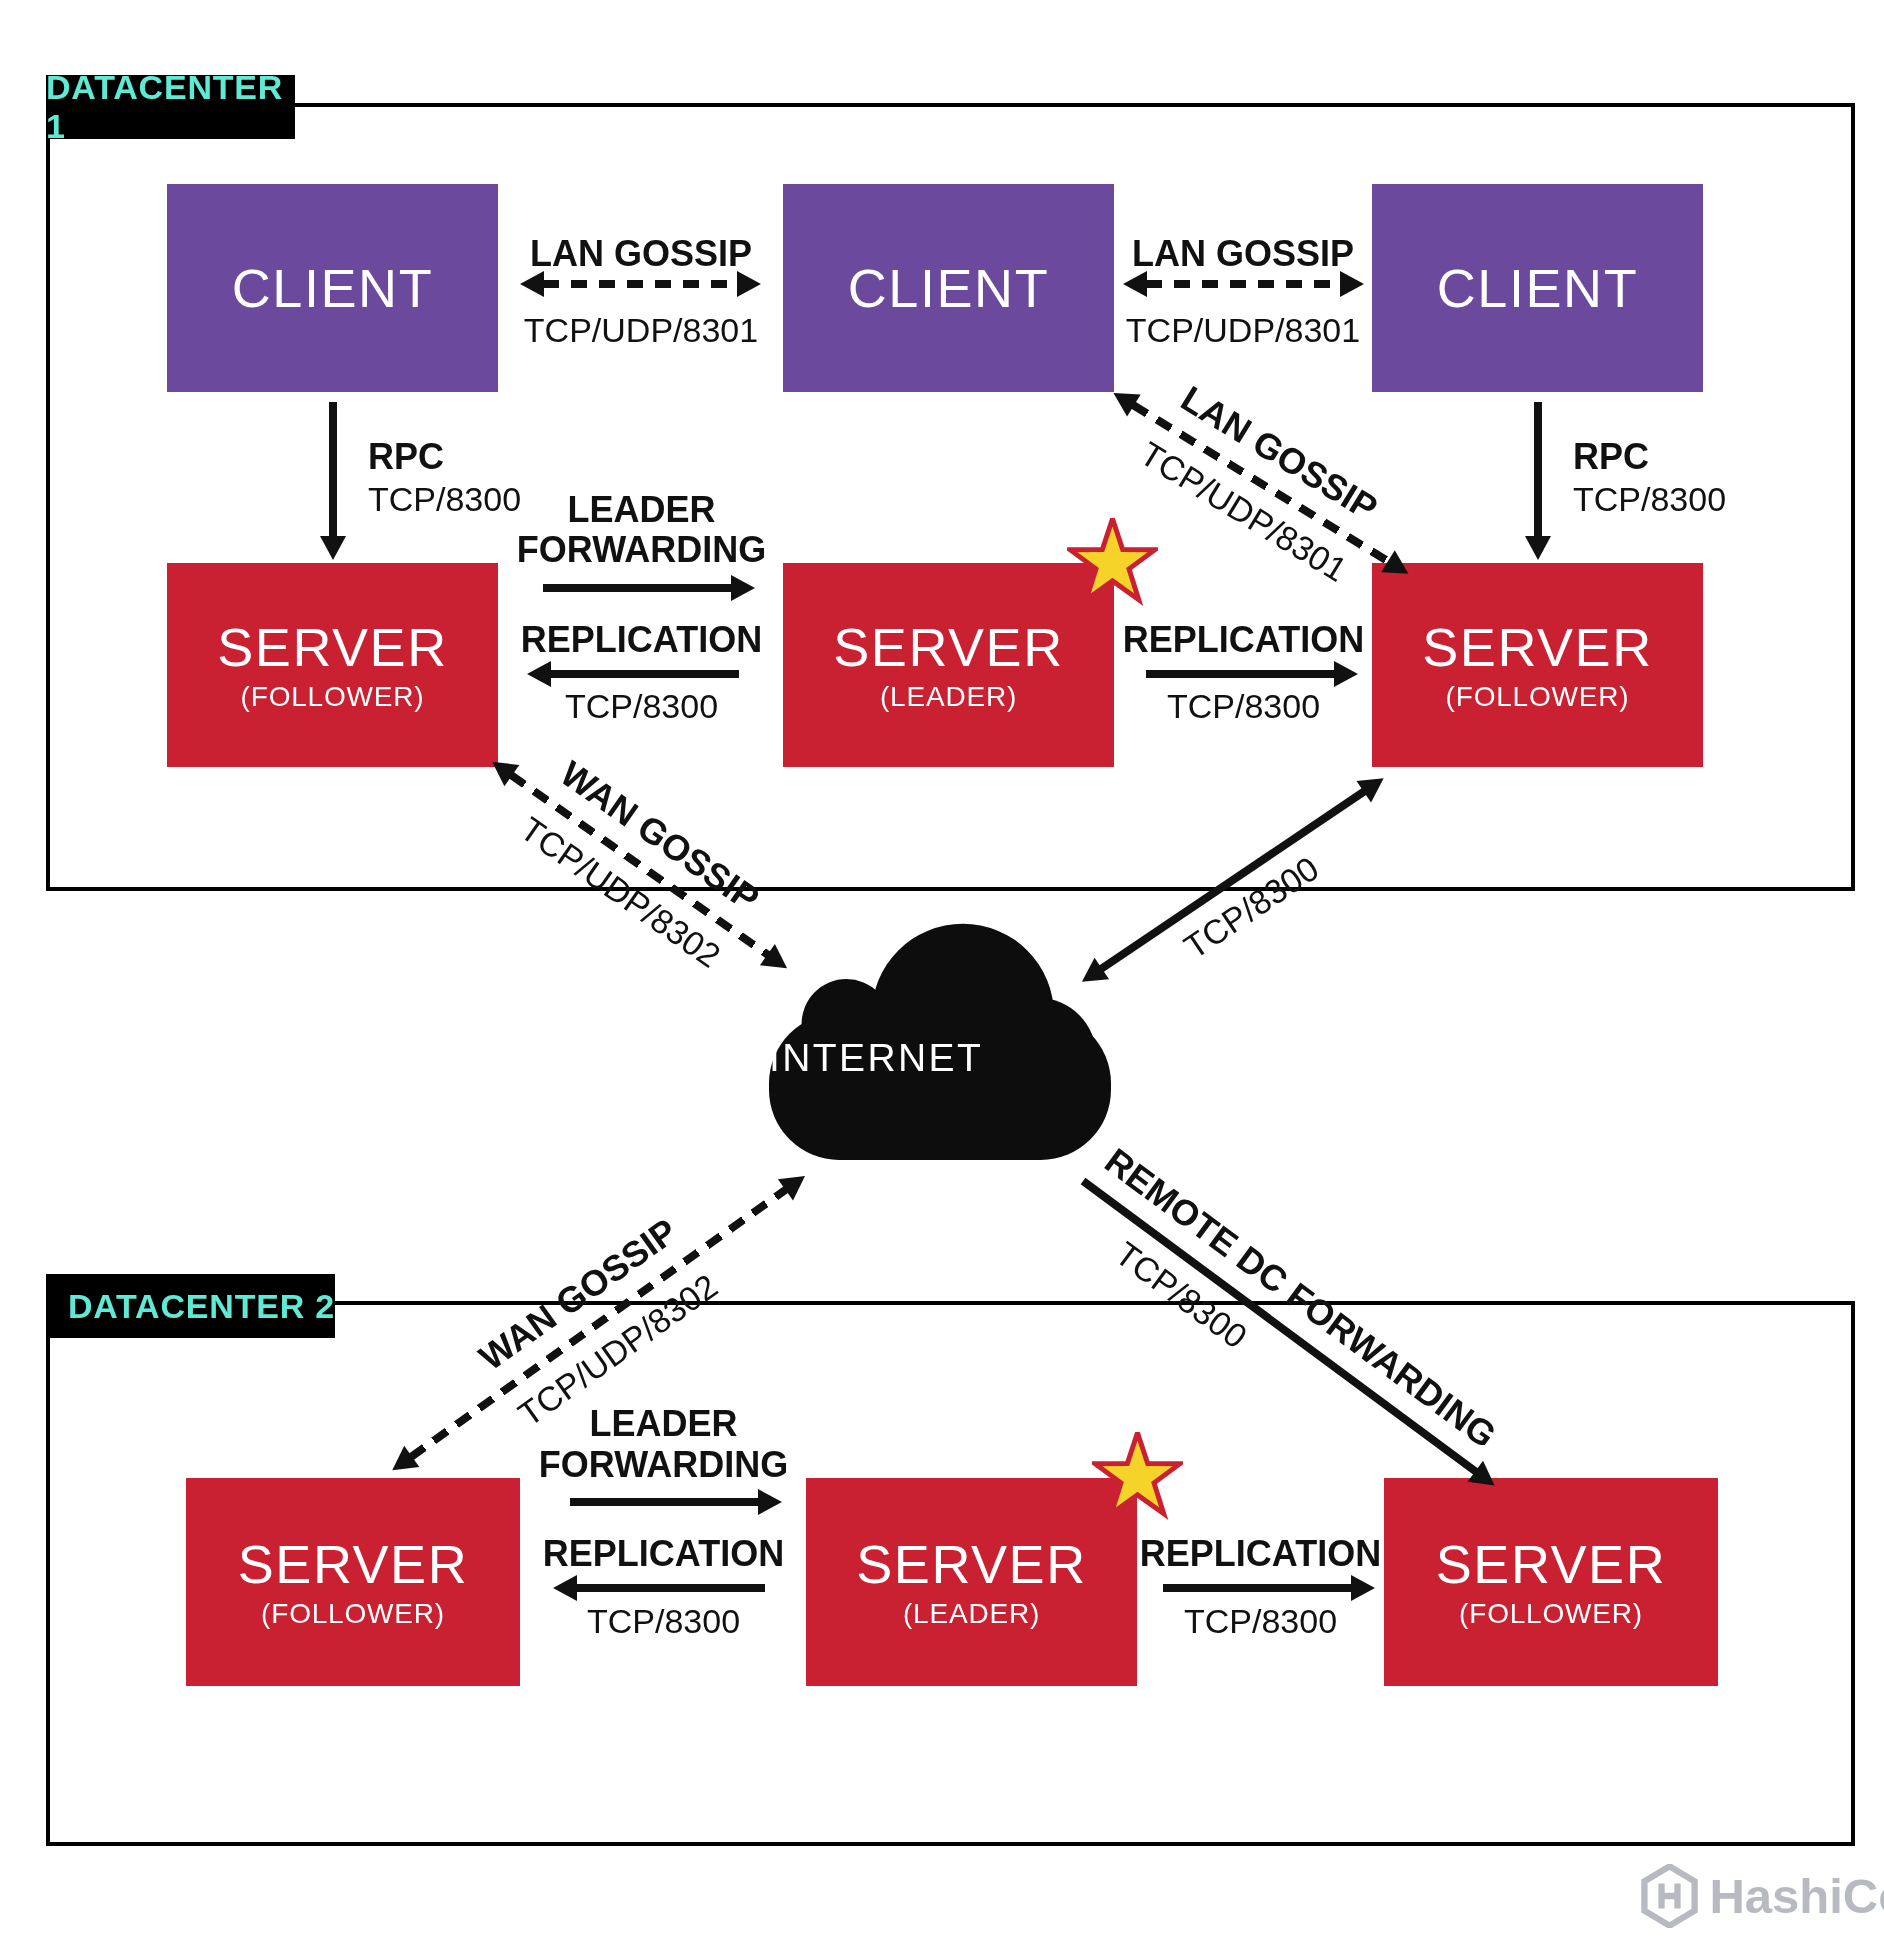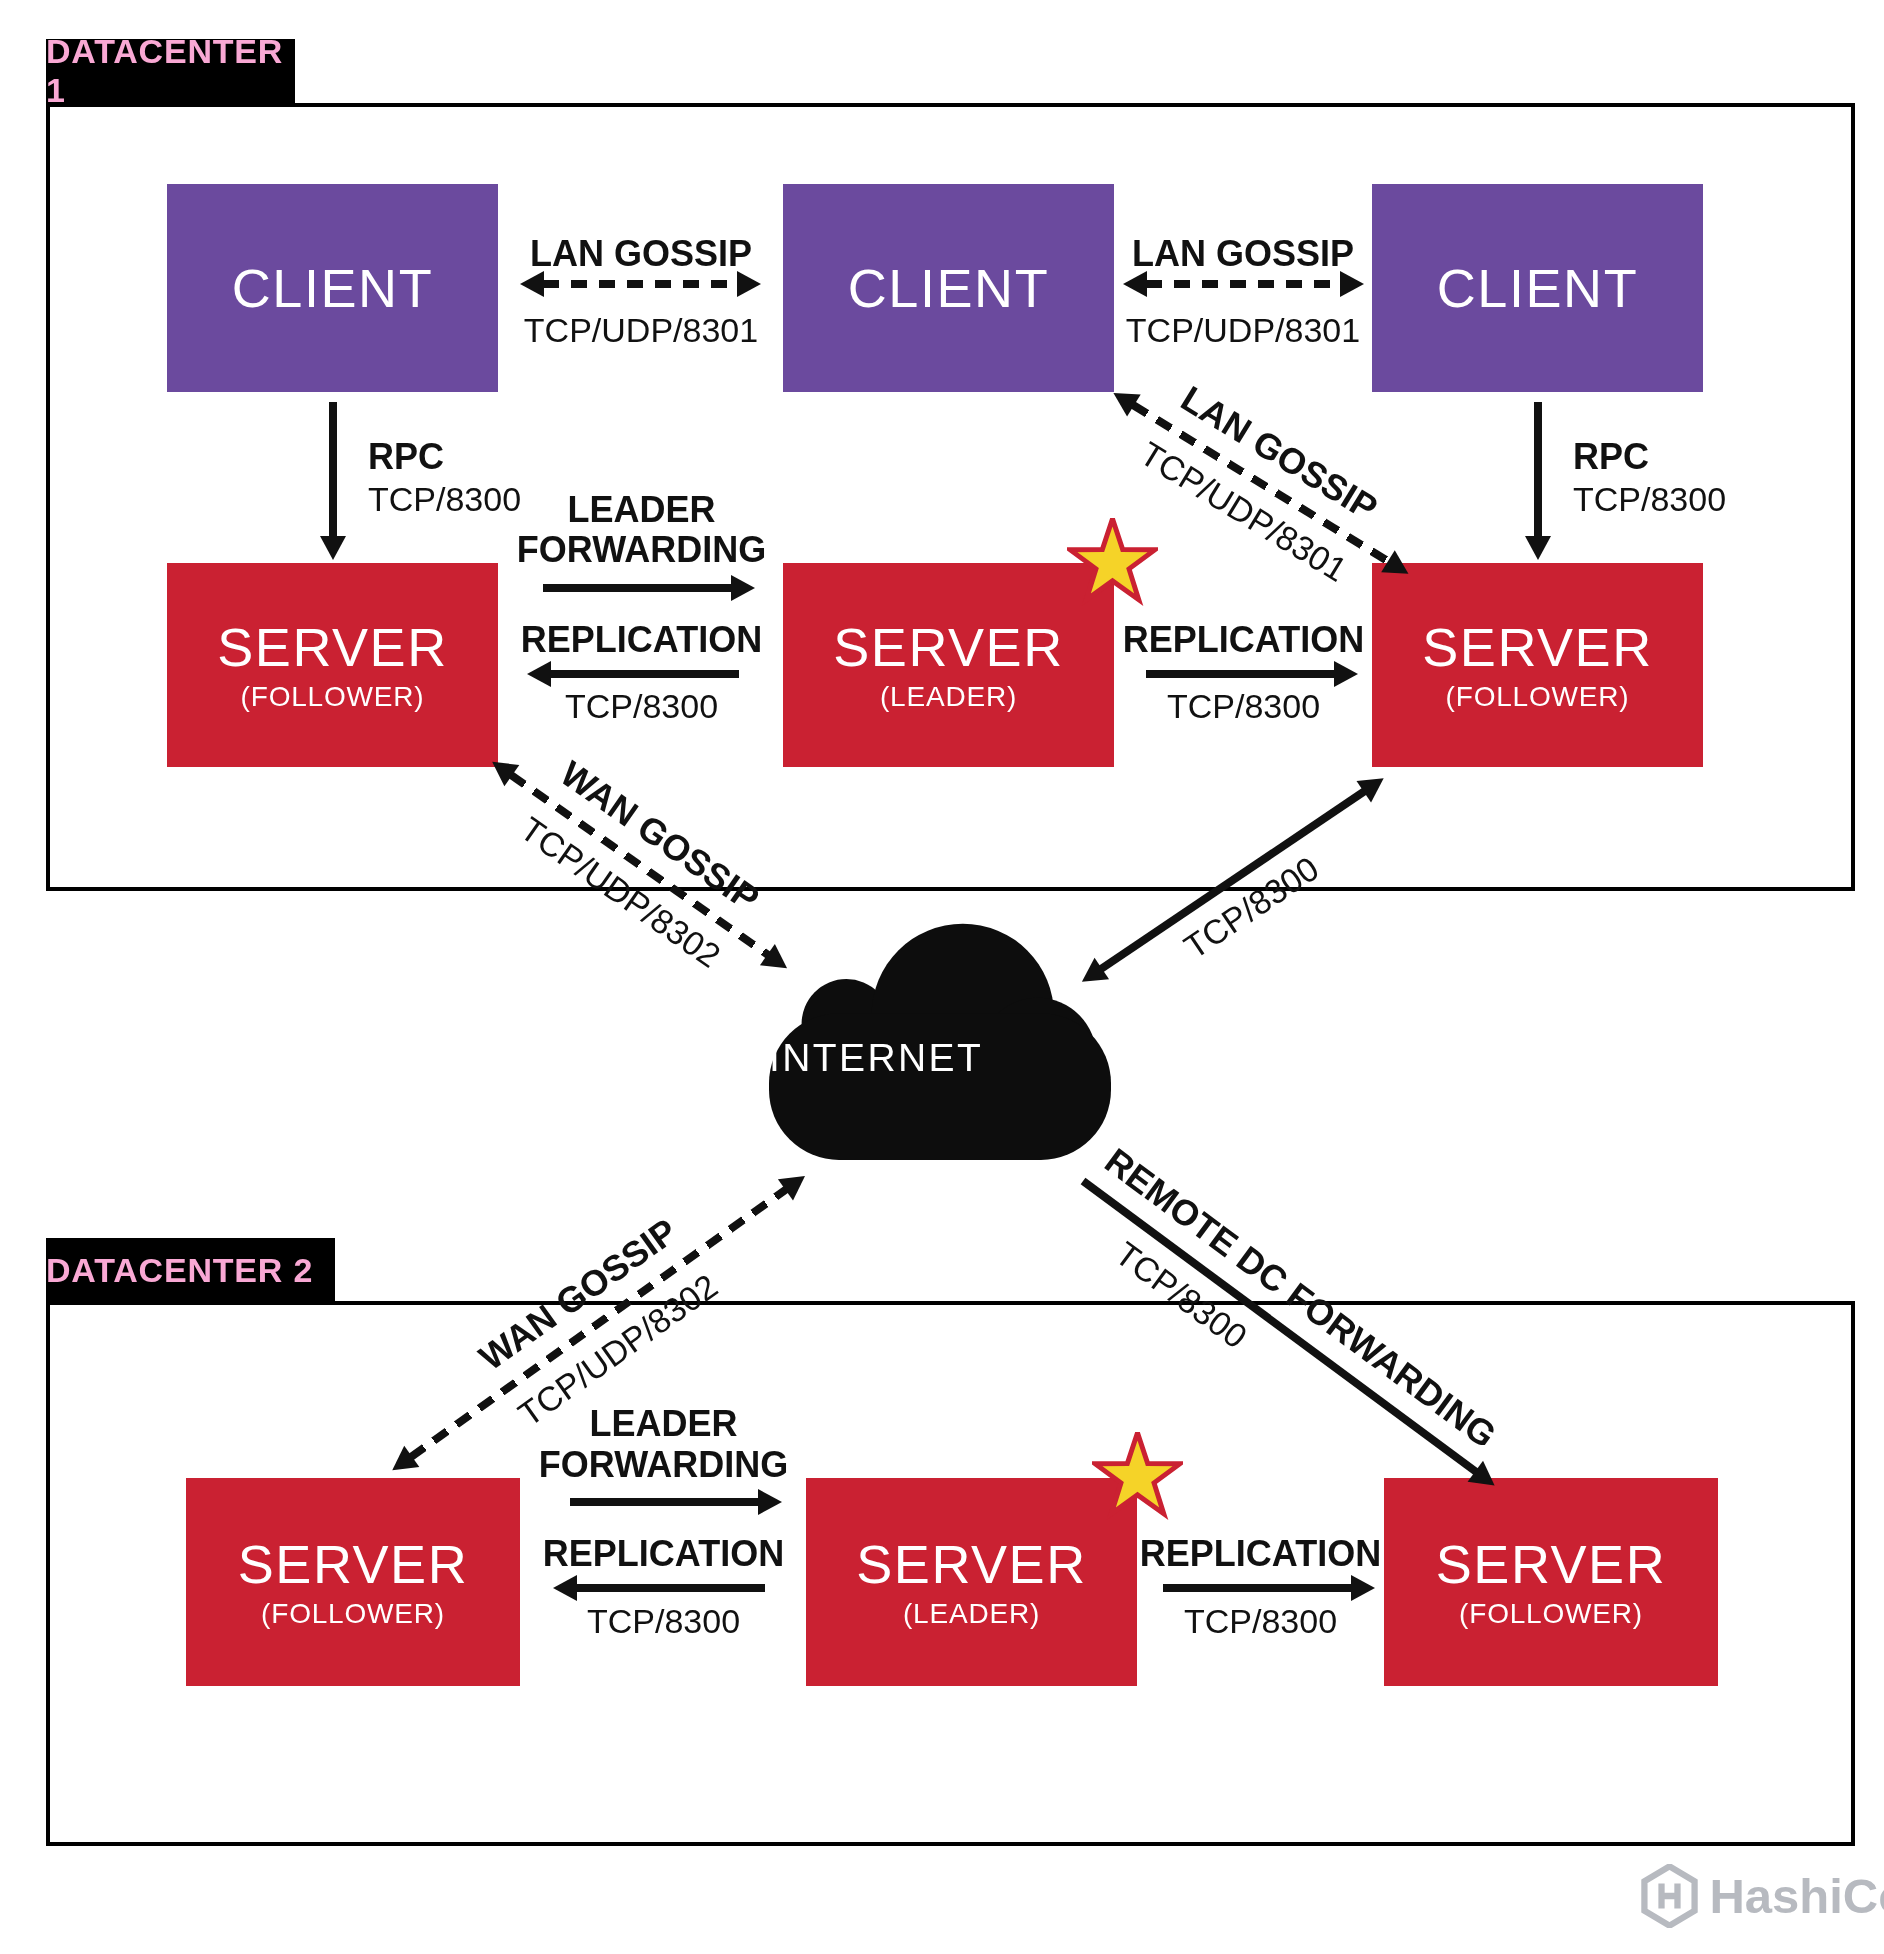--- a/index.html
+++ b/index.html
@@ -8,22 +8,22 @@
     --ink:#111111;
     --star-fill:#f5d328;
     --logo-gray:#b7bac0;
   }
   html,body{margin:0;padding:0;background:#ffffff;}
   #stage{
     position:relative;width:1885px;height:1954px;background:#ffffff;overflow:hidden;
     font-family:"Liberation Sans","DejaVu Sans",sans-serif;color:var(--ink);
   }
   .dc-label{
-    position:absolute;background:#000;color:#f9a8d4;display:flex;align-items:center;justify-content:flex-start;
-    font-size:34px;font-weight:700;letter-spacing:0.8px;z-index:3;
+    position:absolute;background:#000;color:#5eead4;display:flex;align-items:center;justify-content:flex-end;
+    font-size:34px;font-weight:700;letter-spacing:0.8px;z-index:3;margin-top:36px;
   }
   .dc-box{position:absolute;border:4.1px solid #000;background:transparent;z-index:1;}
   .box{
     position:absolute;display:flex;flex-direction:column;align-items:center;justify-content:center;
     color:#fff;z-index:2;text-align:center;
   }
   .client{background:var(--purple);}
   .server{background:var(--red);}
   .box .big{font-size:54px;font-weight:400;letter-spacing:1.6px;line-height:1;}
   .box .role{font-size:28px;font-weight:400;letter-spacing:0.8px;margin-top:9px;line-height:1;}

